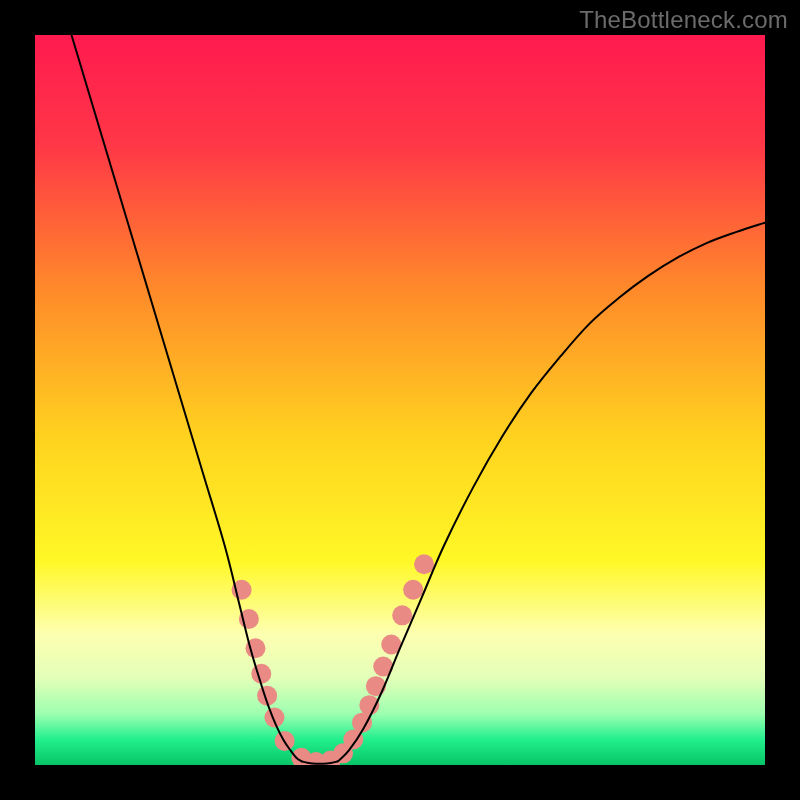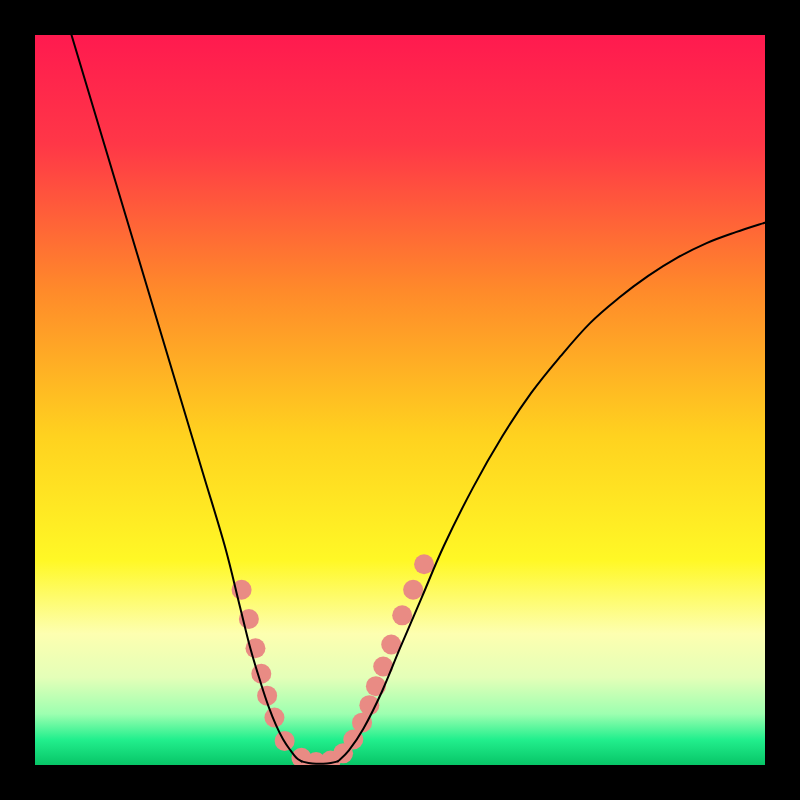--- a/index.html
+++ b/index.html
@@ -102,14 +102,15 @@
         </g>
       <g id="line-group">
           <path d="M 36.50 0.00 C 40.44 13.14, 50.52 46.72, 58.40 73.00 C 66.28 99.28, 72.42 119.72, 80.30 146.00 C 88.18 172.28, 94.32 192.72, 102.20 219.00 C 110.08 245.28, 116.22 265.72, 124.10 292.00 C 131.98 318.28, 138.12 338.72, 146.00 365.00 C 153.88 391.28, 160.02 411.72, 167.90 438.00 C 175.78 464.28, 183.23 487.35, 189.80 511.00 C 196.37 534.65, 199.80 551.00, 204.40 569.40 C 209.00 587.80, 211.41 598.75, 215.35 613.20 C 219.29 627.65, 223.02 639.19, 226.30 649.70 C 229.59 660.21, 230.97 664.37, 233.60 671.60 C 236.23 678.83, 238.27 683.94, 240.90 689.85 C 243.53 695.76, 245.57 699.85, 248.20 704.45 C 250.83 709.05, 253.13 712.12, 255.50 715.40 C 257.87 718.68, 259.37 720.73, 261.34 722.70 C 263.31 724.67, 265.53 725.69, 266.45 726.35" fill="none" stroke="#000000" stroke-width="2" stroke-linecap="round" stroke-linejoin="round"></path>
           <path d="M 266.45 726.35 C 268.42 726.74, 272.80 728.15, 277.40 728.54 C 282.00 728.93, 287.40 728.93, 292.00 728.54 C 296.60 728.15, 300.98 726.74, 302.95 726.35" fill="none" stroke="#000000" stroke-width="2" stroke-linecap="round" stroke-linejoin="round"></path>
           <path d="M 302.95 726.35 C 304.92 724.38, 309.30 721.31, 313.90 715.40 C 318.50 709.49, 322.59 704.01, 328.50 693.50 C 334.41 682.99, 340.18 671.45, 346.75 657.00 C 353.32 642.55, 357.77 630.28, 365.00 613.20 C 372.23 596.12, 379.02 580.50, 386.90 562.10 C 394.78 543.70, 399.60 530.71, 408.80 511.00 C 418.00 491.29, 427.49 472.31, 438.00 452.60 C 448.51 432.89, 456.69 418.58, 467.20 401.50 C 477.71 384.42, 485.89 372.15, 496.40 357.70 C 506.91 343.25, 515.09 333.68, 525.60 321.20 C 536.11 308.72, 544.29 298.86, 554.80 288.35 C 565.31 277.84, 573.49 271.34, 584.00 262.80 C 594.51 254.26, 602.69 248.13, 613.20 240.90 C 623.71 233.67, 631.89 228.56, 642.40 222.65 C 652.91 216.74, 661.09 212.65, 671.60 208.05 C 682.11 203.45, 690.29 200.78, 700.80 197.10 C 711.31 193.42, 724.74 189.32, 730.00 187.61" fill="none" stroke="#000000" stroke-width="2" stroke-linecap="round" stroke-linejoin="round"></path>
         </g>
     </svg>
 
   </div>
 
+  <div class="watermark">TheBottleneck.com</div>
 
 </div>
 
 </body></html>

